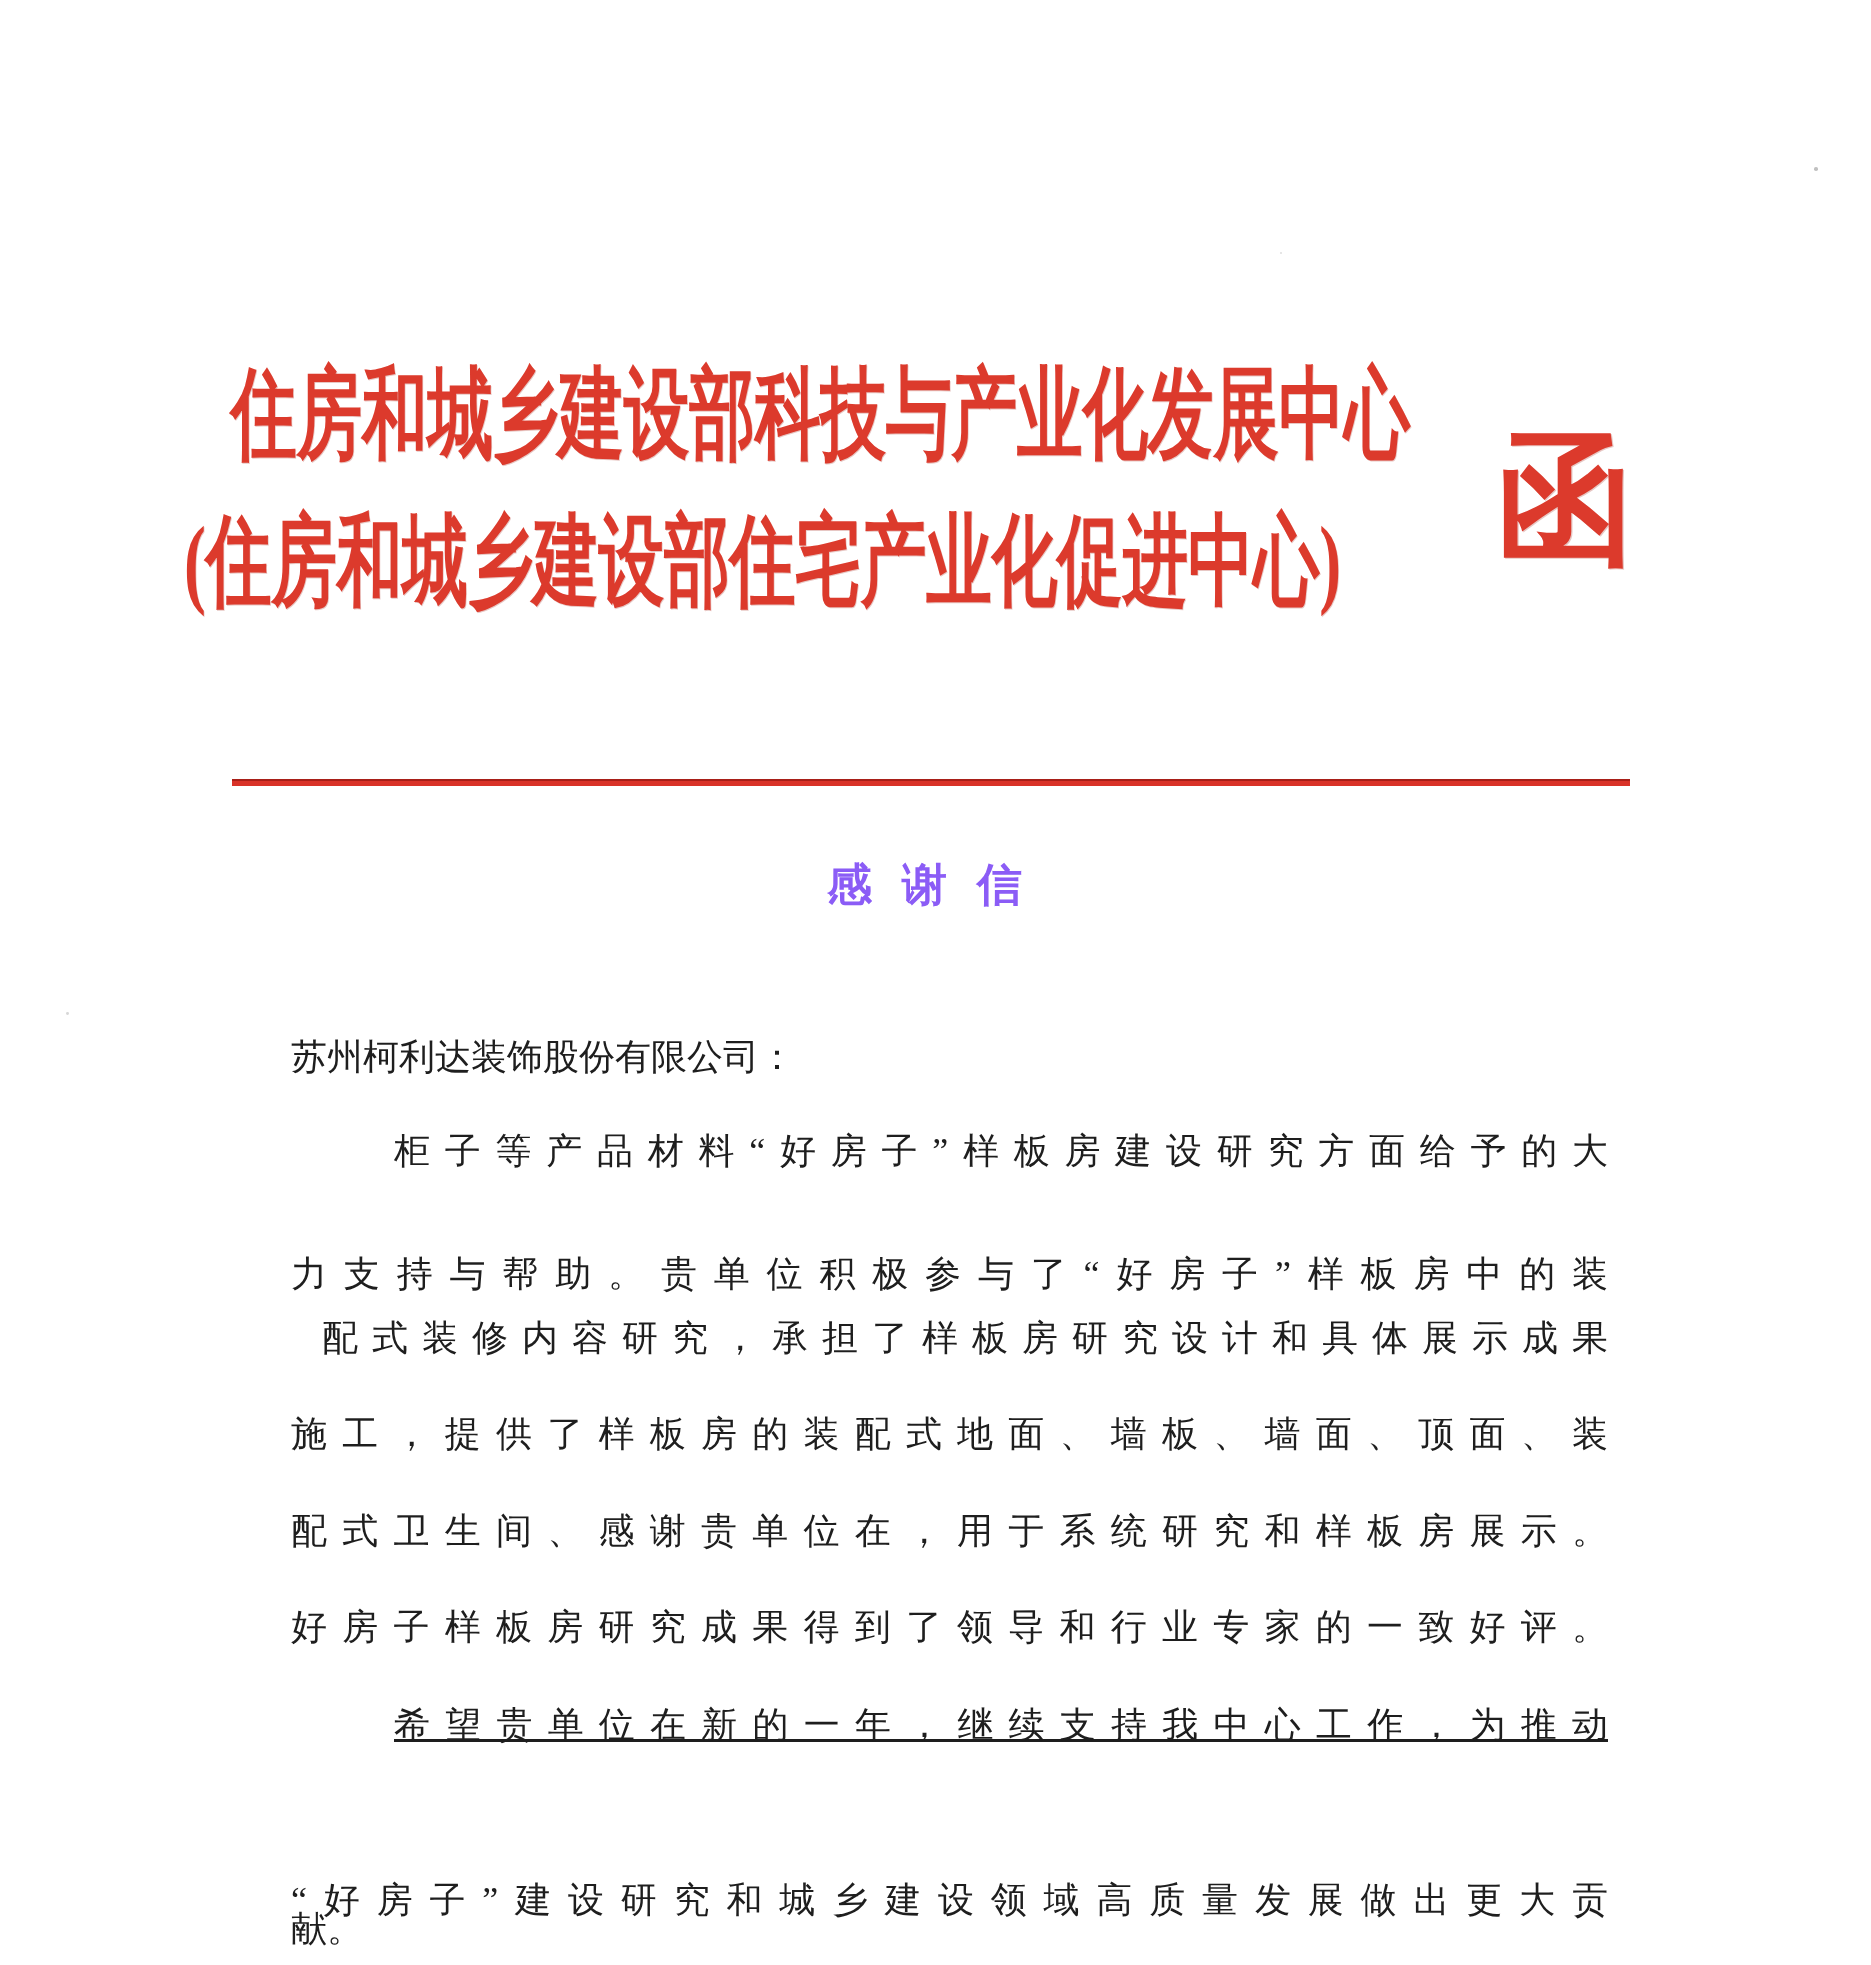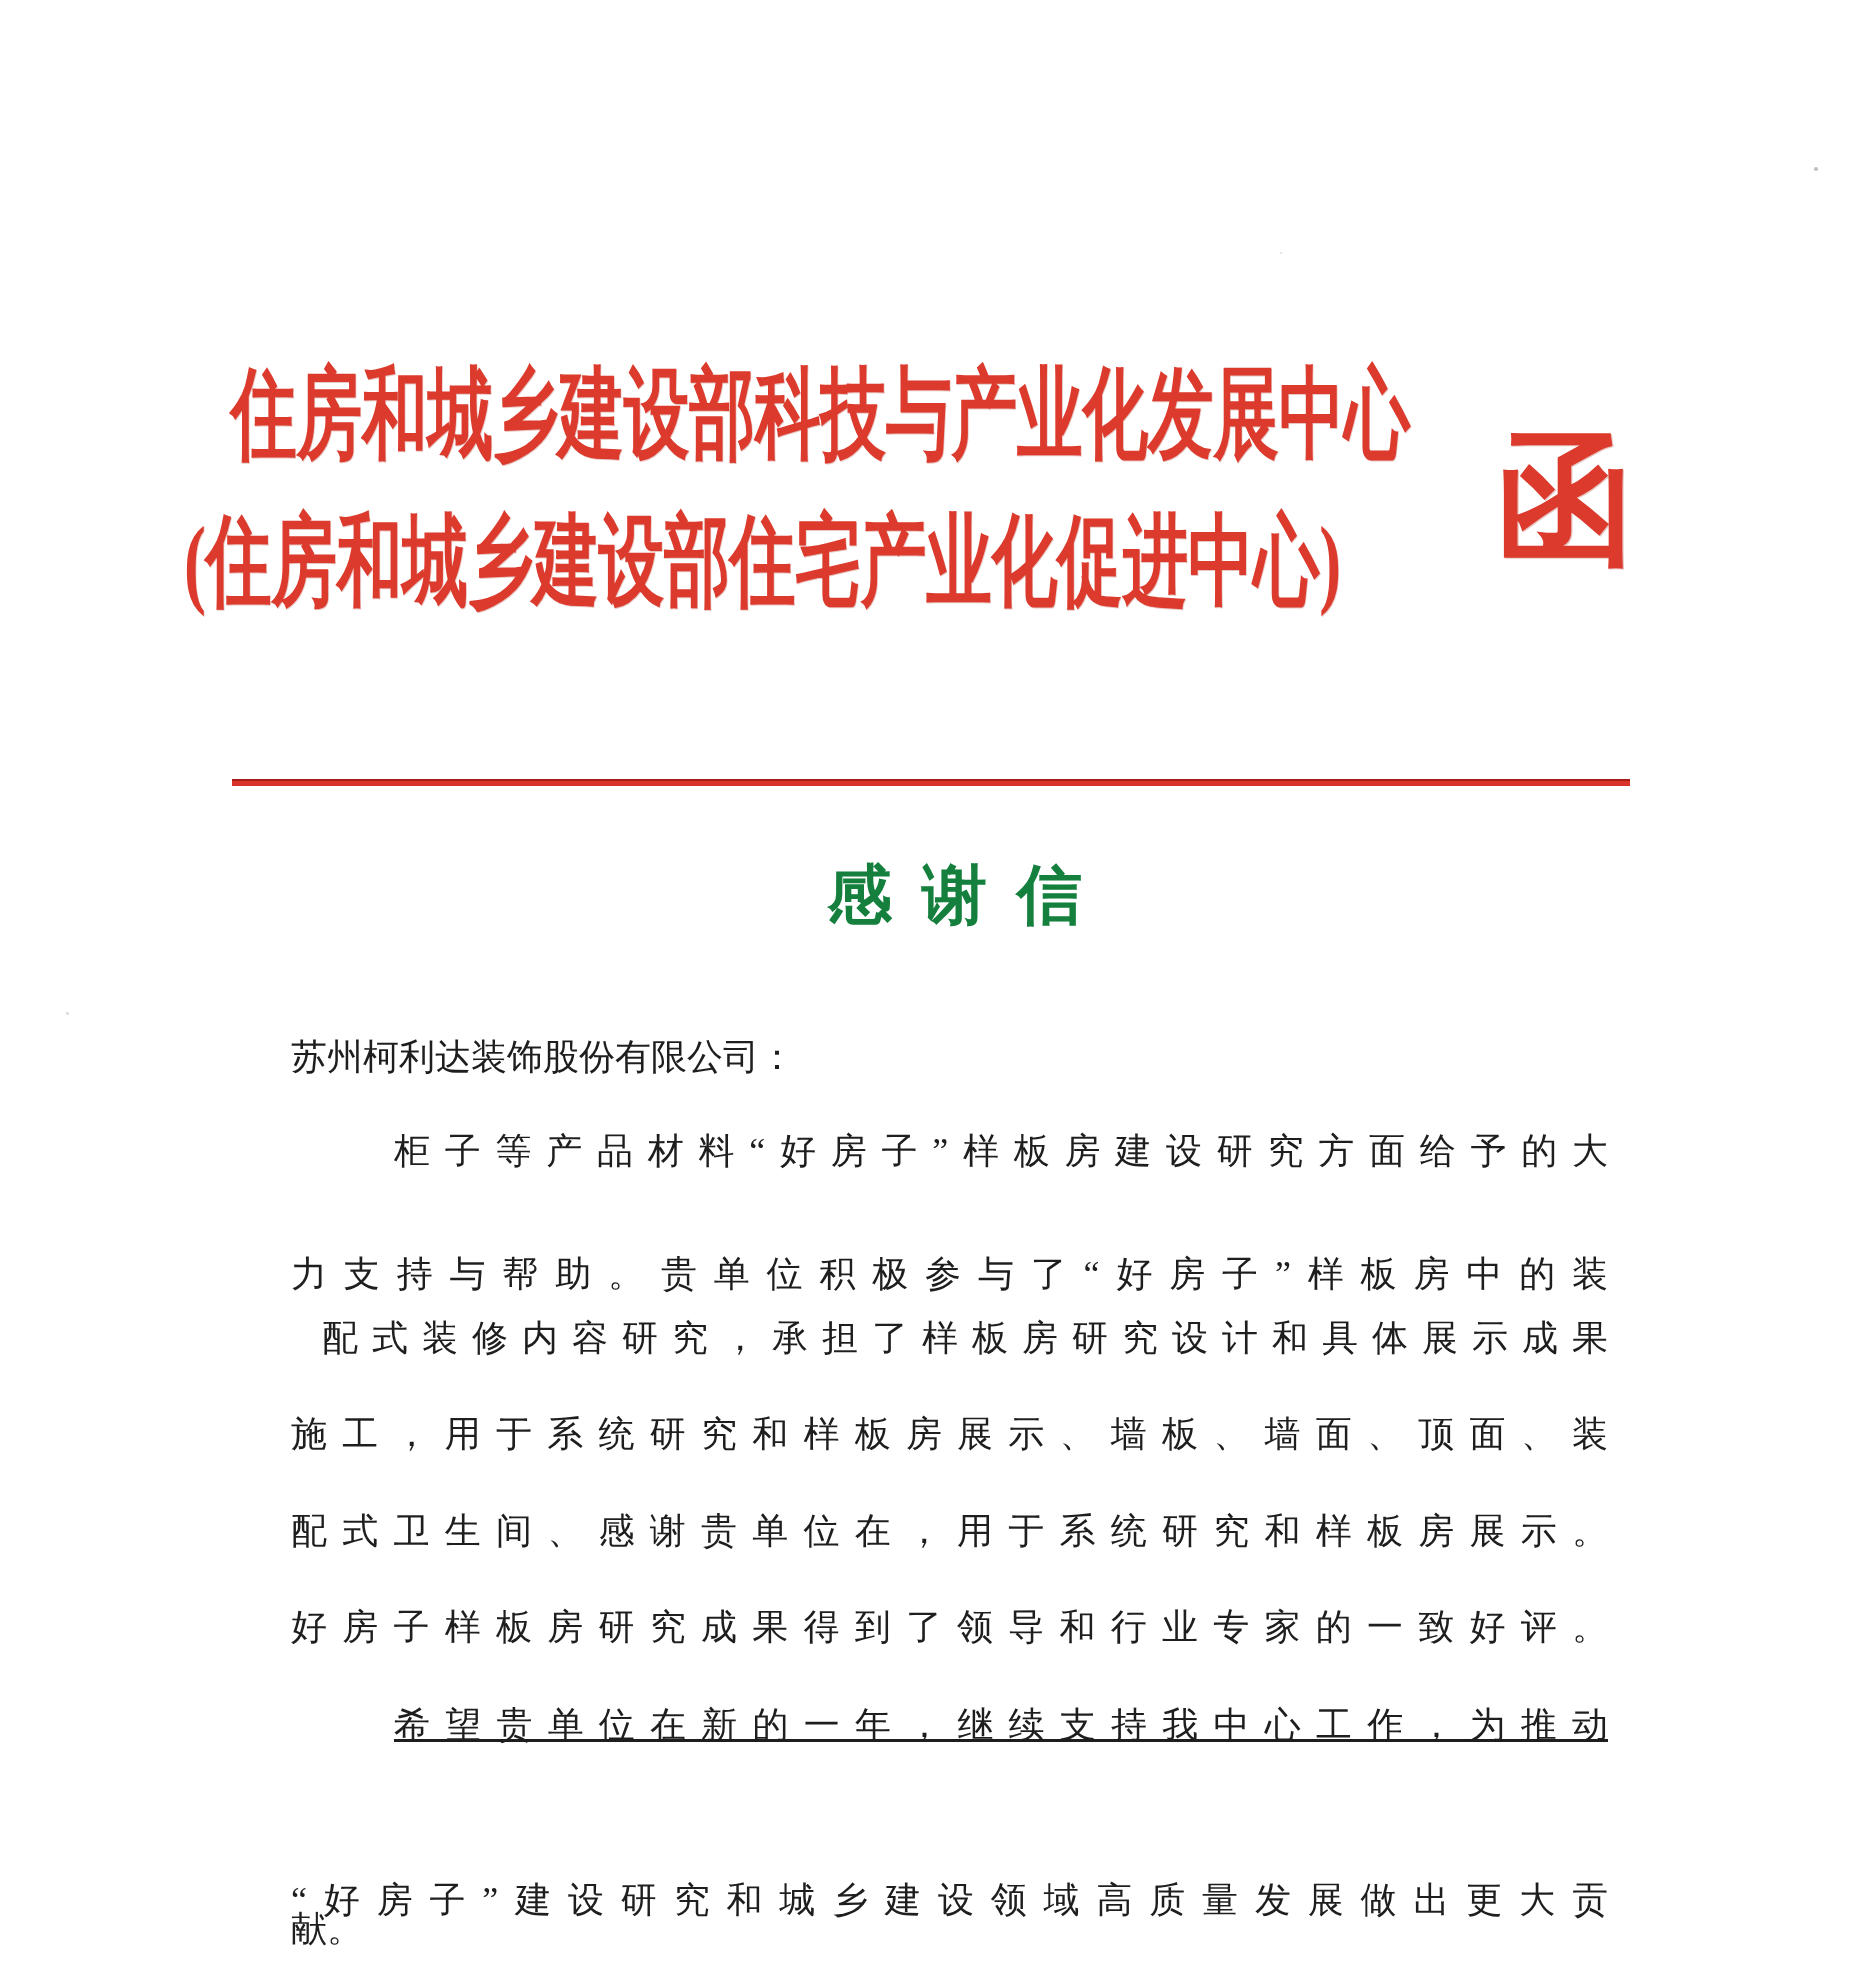--- a/index.html
+++ b/index.html
@@ -36,24 +36,24 @@
   }
   #red-rule{
     left:232px;top:779px;
     width:1398px;height:4.7px;
     background:#d93228;
     border-top:2px solid #a81f18;
   }
   
   #letter-title{
     left:827px;top:863px;
-    font-size:65px;line-height:1;
+    font-size:45px;line-height:1;
     font-weight:700;
     letter-spacing:30px;
-    color:#15803d;
+    color:#8b5cf6;
     white-space:nowrap;
   }
   
   #body-block{left:291px;top:0;width:1317px;height:2646px;}
   .bline{
     position:absolute;left:0;right:0;
     font-size:36px;line-height:1.45;
     color:#1e1e1e;
     white-space:normal;
   }
@@ -87,21 +87,21 @@
 
   <div id="red-rule" class="abs"></div>
 
   <div id="letter-title" class="abs">感谢信</div>
 
   <div id="body-block" class="abs">
     <div id="bl0" class="bline nowrap">苏州柯利达装饰股份有限公司：</div>
     <div id="bl1" class="bline just indent">柜子等产品材料“好房子”样板房建设研究方面给予的大</div>
     <div id="bl2" class="bline just">力支持与帮助。贵单位积极参与了“好房子”样板房中的装</div>
     <div id="bl3" class="bline just">配式装修内容研究，承担了样板房研究设计和具体展示成果</div>
-    <div id="bl4" class="bline just">施工，用于系统研究和样板房展示、墙板、墙面、顶面、装</div>
+    <div id="bl4" class="bline just">施工，提供了样板房的装配式地面、墙板、墙面、顶面、装</div>
     <div id="bl5" class="bline just">配式卫生间、感谢贵单位在，用于系统研究和样板房展示。</div>
     <div id="bl6" class="bline just">好房子样板房研究成果得到了领导和行业专家的一致好评。</div>
     <div id="bl7" class="bline just indent">希望贵单位在新的一年，继续支持我中心工作，为推动</div>
     <div id="bl8" class="bline just">“好房子”建设研究和城乡建设领域高质量发展做出更大贡</div>
     <div id="bl9" class="bline nowrap">献。</div>
 
   </div>
 
   <div id="speck1" class="abs speck"></div>
   <div id="speck2" class="abs speck"></div>

